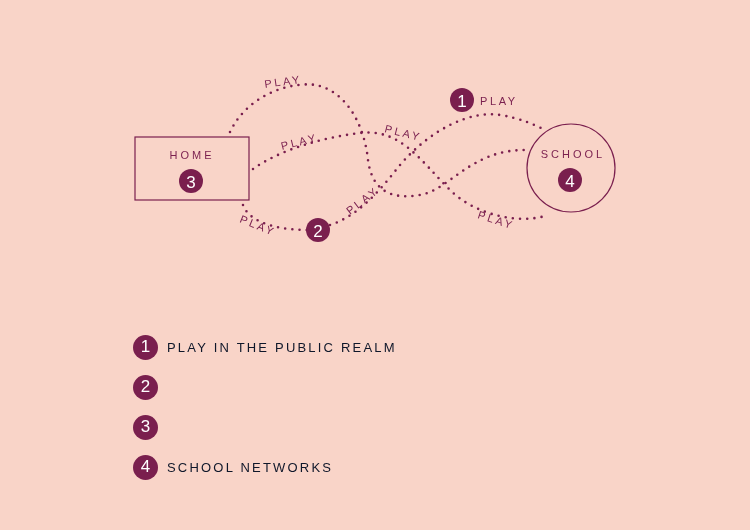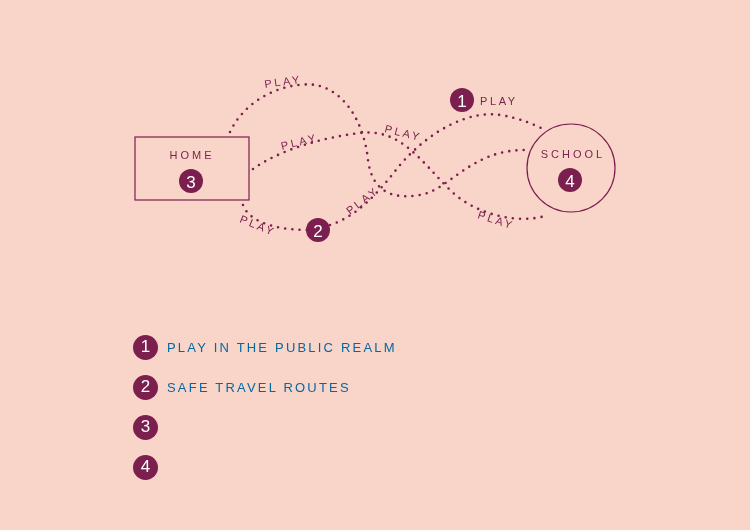--- a/index.html
+++ b/index.html
@@ -13,21 +13,21 @@
   .node-label { font-family: "Liberation Sans", sans-serif; font-size: 11px; letter-spacing: 3px; fill: #7a1f4e; }
   .badge-circle { fill: #7a1f4e; }
   .badge-num { fill: #ffffff; font-family: "Liberation Sans", sans-serif; font-size: 17px; }
   .legend { position: absolute; left: 133px; top: 327px; }
   .legend-item { display: flex; align-items: center; height: 40px; }
   .legend-badge {
     width: 25px; height: 25px; border-radius: 50%; background: #7a1f4e; color: #fff;
     font-size: 17px; display: flex; align-items: center; justify-content: center; margin-right: 9px;
     font-family: "Liberation Sans", sans-serif;
   }
-  .legend-text { color: #0369a1; font-size: 13px; letter-spacing: 2.2px; }
+  .legend-text { color: #0f172a; font-size: 13px; letter-spacing: 2.2px; }
 </style>
 </head>
 <body>
 
 <svg id="diagram" viewBox="0 0 750 530">
 
   <rect x="135" y="137" width="114" height="63" fill="none" stroke="#7a1f4e" stroke-width="1.2"></rect>
   <text class="node-label" x="192" y="159" text-anchor="middle">HOME</text>
   <g>
     <circle class="badge-circle" cx="191" cy="181" r="12"></circle>
@@ -64,21 +64,21 @@
   <text class="play-label" x="477" y="218" transform="rotate(18 477 218)">PLAY</text>
 </svg>
 
 <div class="legend">
   <div class="legend-item">
     <span class="legend-badge">1</span>
     <span class="legend-text">PLAY IN THE PUBLIC REALM</span>
   </div>
   <div class="legend-item">
     <span class="legend-badge">2</span>
-    <span class="legend-text">SAFE TRAVEL ROUTES</span>
   </div>
   <div class="legend-item">
     <span class="legend-badge">3</span>
   </div>
   <div class="legend-item">
     <span class="legend-badge">4</span>
+    <span class="legend-text">SCHOOL NETWORKS</span>
   </div>
 </div>
 
 </body></html>

